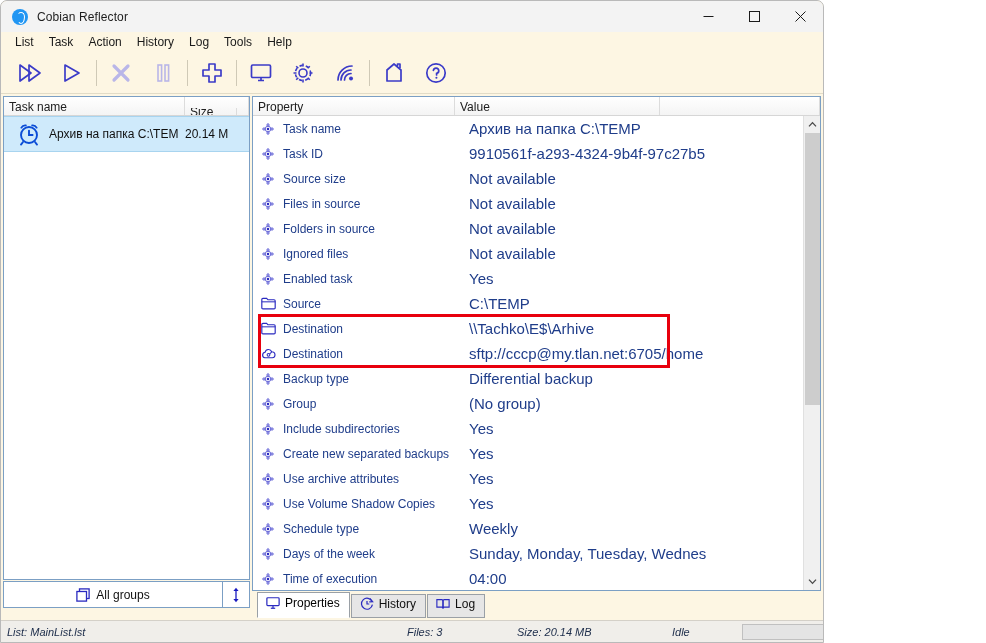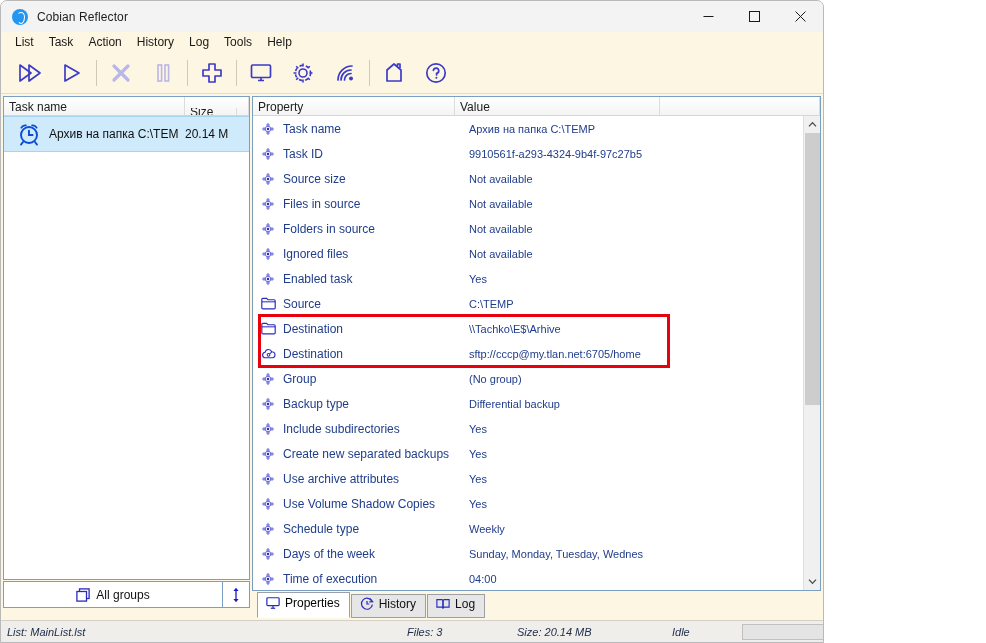--- a/index.html
+++ b/index.html
@@ -230,21 +230,21 @@
   .prop-icon {
     width: 22px; flex: 0 0 22px;
     display: flex; align-items: center;
   }
   .prop-label {
     font-size: 12px; color: #1f3d8a;
     width: 186px; flex: 0 0 186px;
     white-space: nowrap; overflow: hidden;
   }
   .prop-value {
-    font-size: 11px; color: #1f3d8a;
+    font-size: 15px; color: #1f3d8a;
     flex: 1 1 auto;
     white-space: nowrap; overflow: hidden;
     padding-right: 20px;
   }
 
   
   #highlight-box {
     position: absolute;
     left: 5px; top: 218px;
     width: 412px; height: 54px;
@@ -627,33 +627,33 @@
                 <div class="prop-value">sftp://cccp@my.tlan.net:6705/home</div>
               </div>
               <div class="prop-row">
                 <div class="prop-icon">
                   <svg width="14" height="14" viewBox="0 0 14 14" style="display:block">
                     <path d="M7 0.8 L9 3 L7 5.2 L5 3 Z M13.2 7 L11 9 L8.8 7 L11 5 Z M7 13.2 L5 11 L7 8.8 L9 11 Z M0.8 7 L3 5 L5.2 7 L3 9 Z" fill="#8a8ae0"></path>
                     <circle cx="7" cy="7" r="2.8" fill="none" stroke="#6a6ad8" stroke-width="1"></circle>
                     <circle cx="7" cy="7" r="1.25" fill="#2a2ac0"></circle>
                   </svg>
                 </div>
+                <div class="prop-label">Backup type</div>
+                <div class="prop-value">Differential backup</div>
+              </div>
+              <div class="prop-row">
+                <div class="prop-icon">
+                  <svg width="14" height="14" viewBox="0 0 14 14" style="display:block">
+                    <path d="M7 0.8 L9 3 L7 5.2 L5 3 Z M13.2 7 L11 9 L8.8 7 L11 5 Z M7 13.2 L5 11 L7 8.8 L9 11 Z M0.8 7 L3 5 L5.2 7 L3 9 Z" fill="#8a8ae0"></path>
+                    <circle cx="7" cy="7" r="2.8" fill="none" stroke="#6a6ad8" stroke-width="1"></circle>
+                    <circle cx="7" cy="7" r="1.25" fill="#2a2ac0"></circle>
+                  </svg>
+                </div>
                 <div class="prop-label">Group</div>
                 <div class="prop-value">(No group)</div>
-              </div>
-              <div class="prop-row">
-                <div class="prop-icon">
-                  <svg width="14" height="14" viewBox="0 0 14 14" style="display:block">
-                    <path d="M7 0.8 L9 3 L7 5.2 L5 3 Z M13.2 7 L11 9 L8.8 7 L11 5 Z M7 13.2 L5 11 L7 8.8 L9 11 Z M0.8 7 L3 5 L5.2 7 L3 9 Z" fill="#8a8ae0"></path>
-                    <circle cx="7" cy="7" r="2.8" fill="none" stroke="#6a6ad8" stroke-width="1"></circle>
-                    <circle cx="7" cy="7" r="1.25" fill="#2a2ac0"></circle>
-                  </svg>
-                </div>
-                <div class="prop-label">Backup type</div>
-                <div class="prop-value">Differential backup</div>
               </div>
               <div class="prop-row">
                 <div class="prop-icon">
                   <svg width="14" height="14" viewBox="0 0 14 14" style="display:block">
                     <path d="M7 0.8 L9 3 L7 5.2 L5 3 Z M13.2 7 L11 9 L8.8 7 L11 5 Z M7 13.2 L5 11 L7 8.8 L9 11 Z M0.8 7 L3 5 L5.2 7 L3 9 Z" fill="#8a8ae0"></path>
                     <circle cx="7" cy="7" r="2.8" fill="none" stroke="#6a6ad8" stroke-width="1"></circle>
                     <circle cx="7" cy="7" r="1.25" fill="#2a2ac0"></circle>
                   </svg>
                 </div>
                 <div class="prop-label">Include subdirectories</div>

